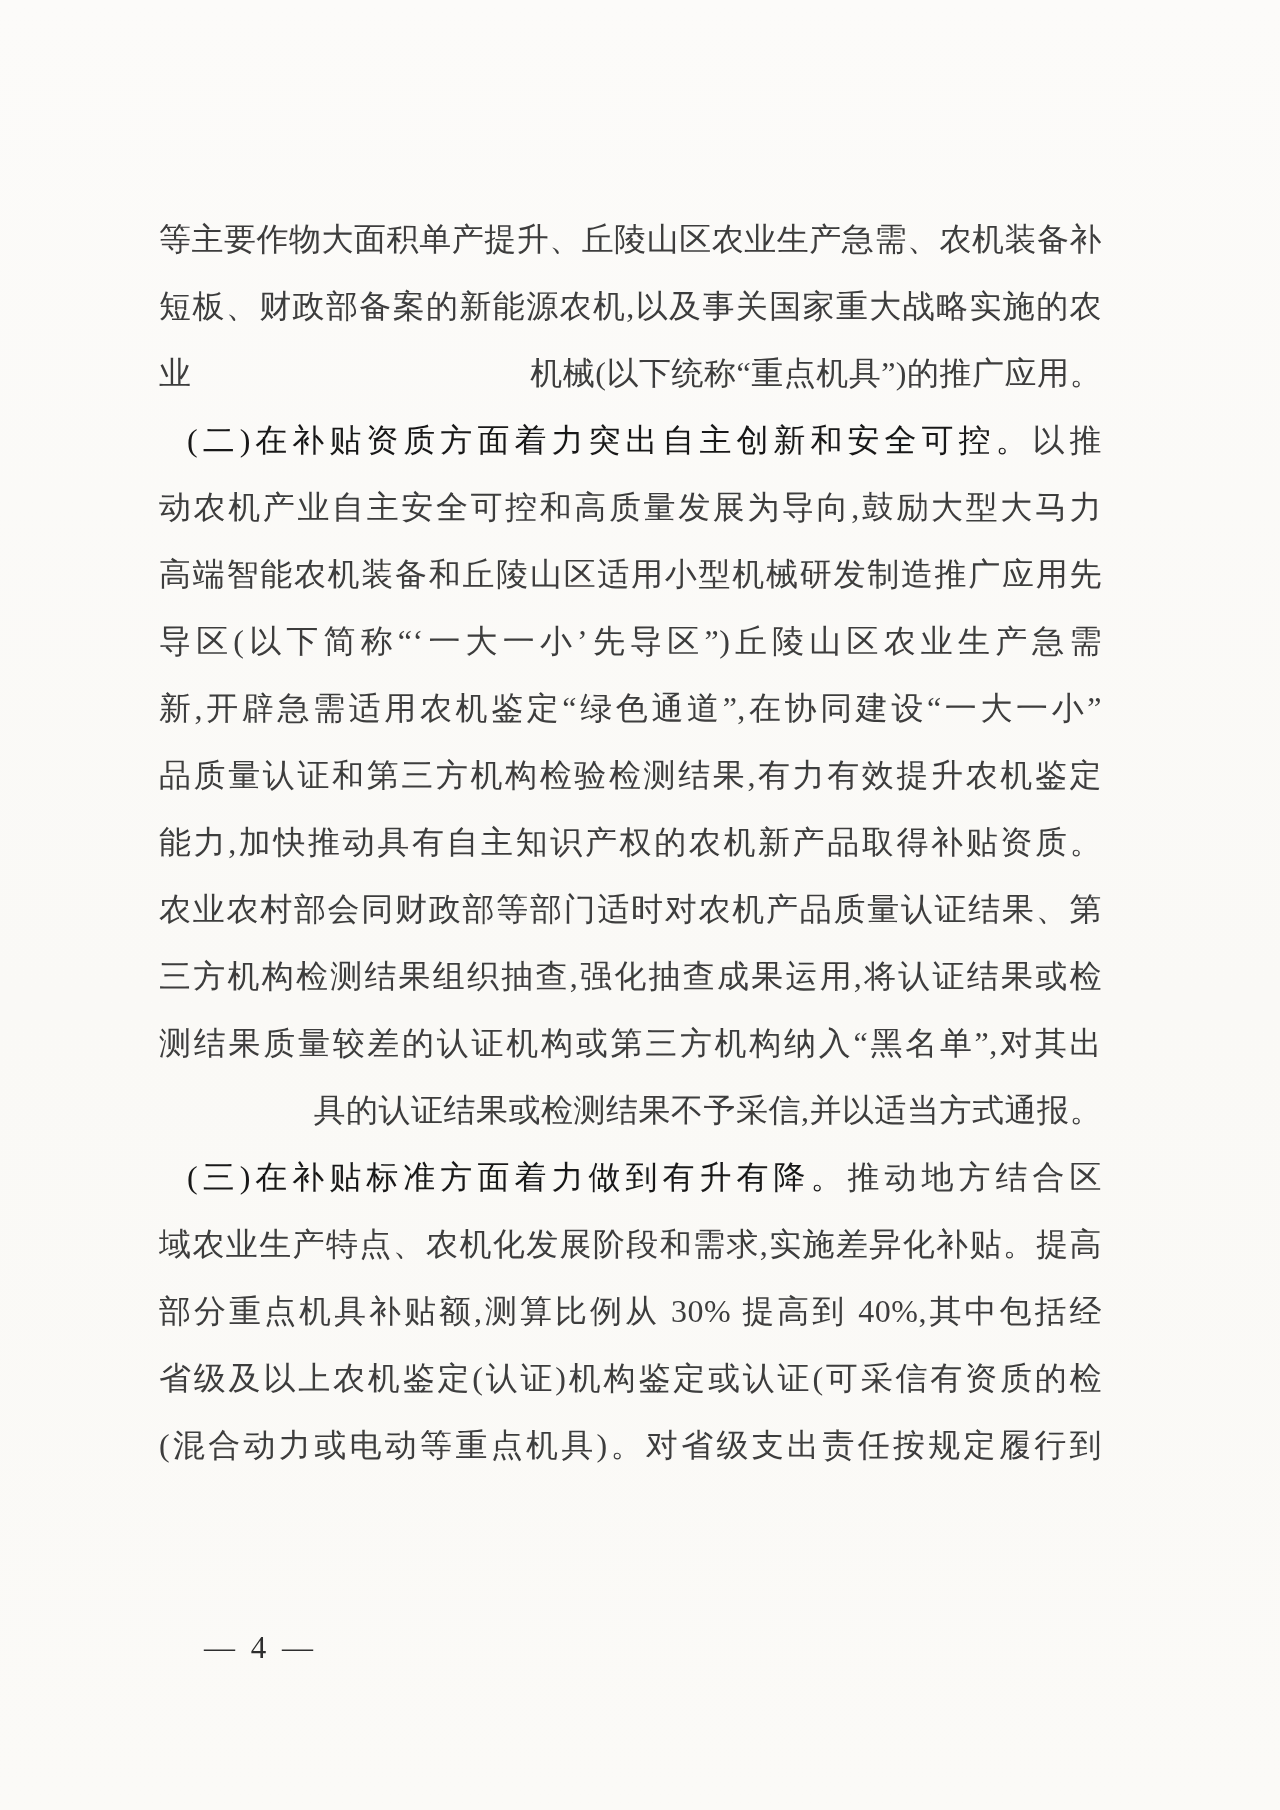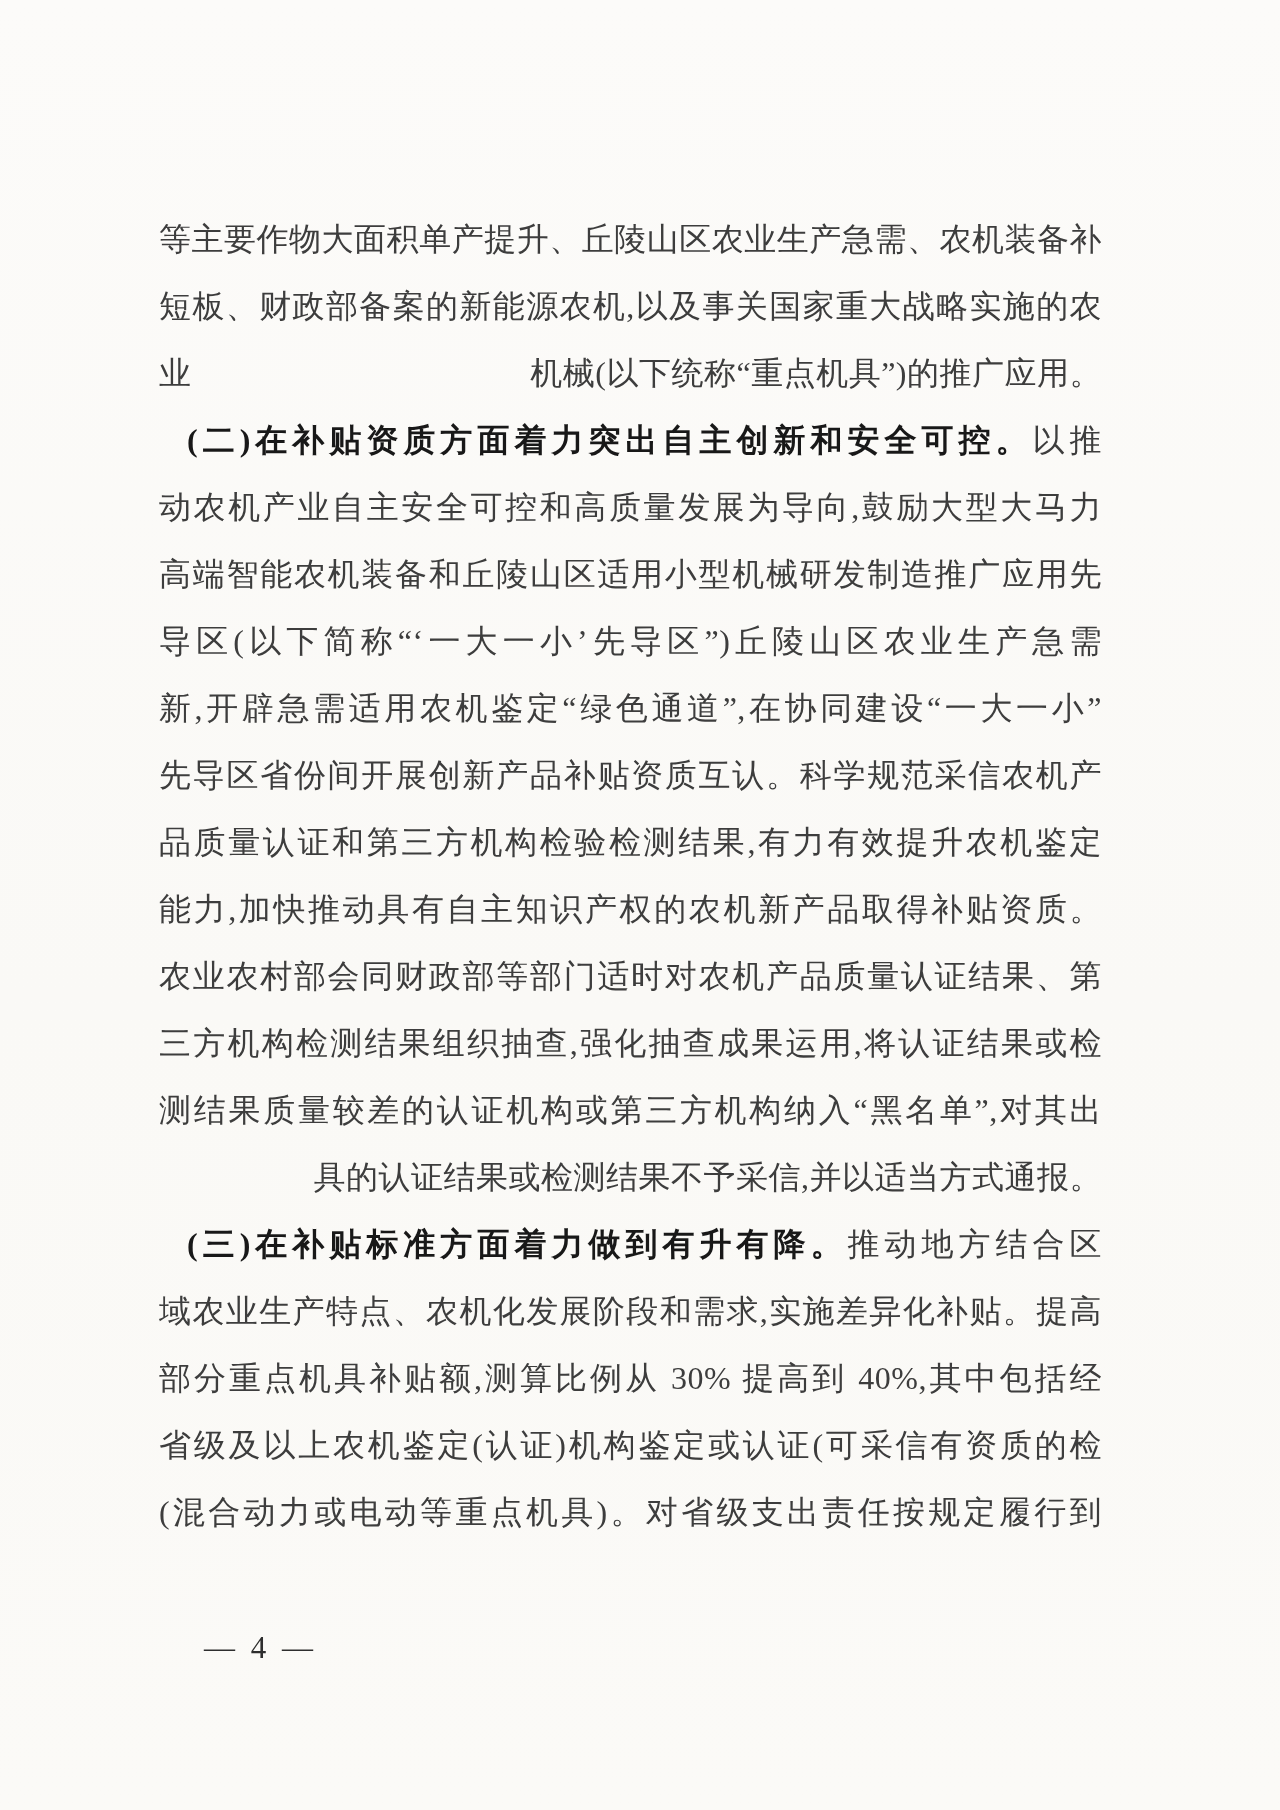--- a/index.html
+++ b/index.html
@@ -35,21 +35,21 @@
     text-align-last:justify;
     text-justify:inter-character;
   }
   .line.end{
     text-align:right;
   }
   .line.indent{
     padding-left:28px;
   }
   .b{
-    font-weight:bold;
+    font-weight:normal;
     color:#181818;
   }
   .footer{
     position:absolute;
     left:204px;top:1622px;
     font-size:31px;
     line-height:52px;
     color:#2e2e2e;
     letter-spacing:4px;
   }
@@ -62,21 +62,20 @@
 
     <div class="line fill"><span>等主要作物大面积单产提升、丘陵山区农业生产急需、农机装备补</span></div>
     <div class="line fill"><span>短板、财政部备案的新能源农机,以及事关国家重大战略实施的农业</span></div>
     <div class="line end"><span>机械(以下统称“重点机具”)的推广应用。</span></div>
 
     <div class="line fill indent"><span class="b">(二)在补贴资质方面着力突出自主创新和安全可控。</span><span>以推</span></div>
     <div class="line fill"><span>动农机产业自主安全可控和高质量发展为导向,鼓励大型大马力</span></div>
     <div class="line fill"><span>高端智能农机装备和丘陵山区适用小型机械研发制造推广应用先</span></div>
     <div class="line fill"><span>导区(以下简称“‘一大一小’先导区”)丘陵山区农业生产急需</span></div>
     <div class="line fill"><span>新,开辟急需适用农机鉴定“绿色通道”,在协同建设“一大一小”</span></div>
-    <div class="line fill"><span>先导区省份间开展创新产品补贴资质互认。科学规范采信农机产</span></div>
     <div class="line fill"><span>品质量认证和第三方机构检验检测结果,有力有效提升农机鉴定</span></div>
     <div class="line fill"><span>能力,加快推动具有自主知识产权的农机新产品取得补贴资质。</span></div>
     <div class="line fill"><span>农业农村部会同财政部等部门适时对农机产品质量认证结果、第</span></div>
     <div class="line fill"><span>三方机构检测结果组织抽查,强化抽查成果运用,将认证结果或检</span></div>
     <div class="line fill"><span>测结果质量较差的认证机构或第三方机构纳入“黑名单”,对其出</span></div>
     <div class="line end"><span>具的认证结果或检测结果不予采信,并以适当方式通报。</span></div>
 
     <div class="line fill indent"><span class="b">(三)在补贴标准方面着力做到有升有降。</span><span>推动地方结合区</span></div>
     <div class="line fill"><span>域农业生产特点、农机化发展阶段和需求,实施差异化补贴。提高</span></div>
     <div class="line fill"><span>部分重点机具补贴额,测算比例从 30% 提高到 40%,其中包括经</span></div>

